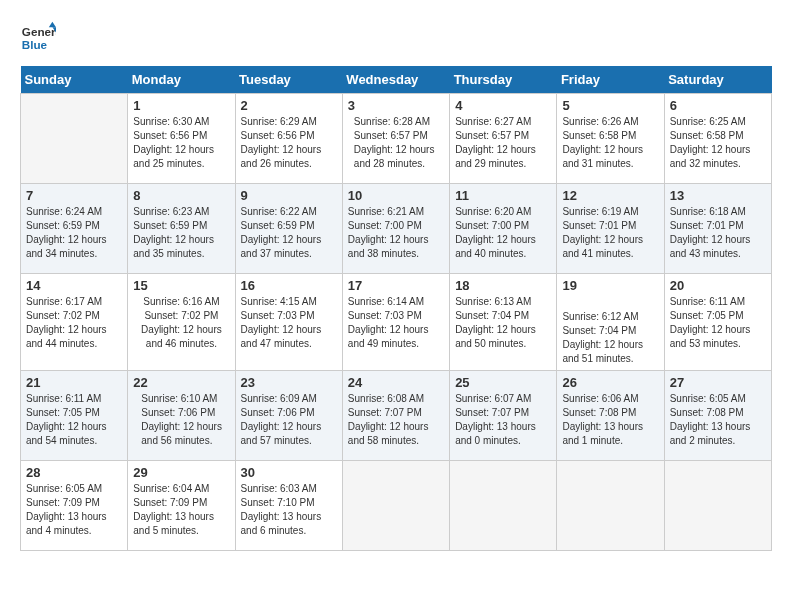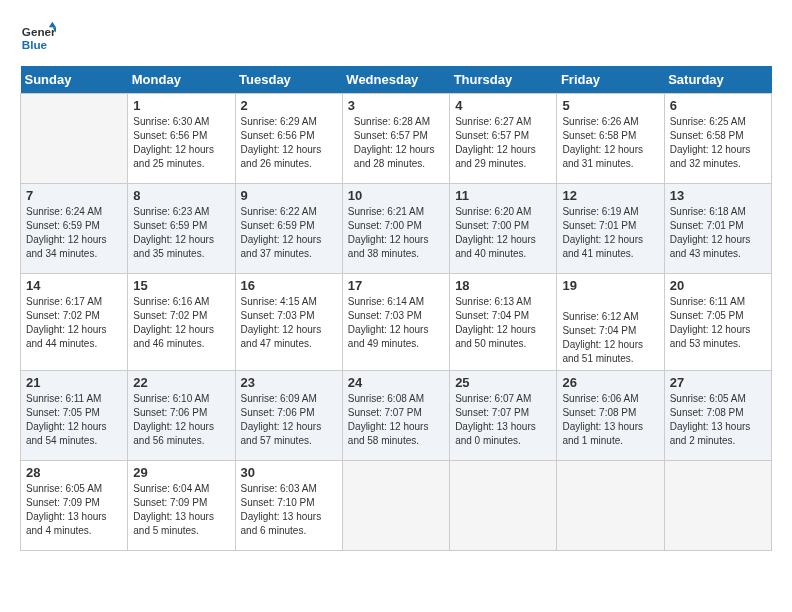--- a/index.html
+++ b/index.html
@@ -216,21 +216,21 @@
       <tr>
         <td>
           <span class="day-num">14</span>
           <div class="cell-info" style="white-space: pre-line;">Sunrise: 6:17 AM
 Sunset: 7:02 PM
 Daylight: 12 hours
 and 44 minutes.</div>
         </td>
         <td>
           <span class="day-num">15</span>
-          <div class="cell-info" style="white-space: pre-line;">Sunrise: 6:16 AM
+          <div class="cell-info" style="white-space: pre-line; text-align: center;">Sunrise: 6:16 AM
 Sunset: 7:02 PM
 Daylight: 12 hours
 and 46 minutes.</div>
         </td>
         <td>
           <span class="day-num">16</span>
           <div class="cell-info" style="white-space: pre-line;">Sunrise: 4:15 AM
 Sunset: 7:03 PM
 Daylight: 12 hours
 and 47 minutes.</div>
@@ -267,21 +267,21 @@
       <tr>
         <td>
           <span class="day-num">21</span>
           <div class="cell-info" style="white-space: pre-line;">Sunrise: 6:11 AM
 Sunset: 7:05 PM
 Daylight: 12 hours
 and 54 minutes.</div>
         </td>
         <td>
           <span class="day-num">22</span>
-          <div class="cell-info" style="white-space: pre-line;">Sunrise: 6:10 AM
+          <div class="cell-info" style="white-space: pre-line; margin-left: 8px;">Sunrise: 6:10 AM
 Sunset: 7:06 PM
 Daylight: 12 hours
 and 56 minutes.</div>
         </td>
         <td>
           <span class="day-num">23</span>
           <div class="cell-info" style="white-space: pre-line;">Sunrise: 6:09 AM
 Sunset: 7:06 PM
 Daylight: 12 hours
 and 57 minutes.</div>

